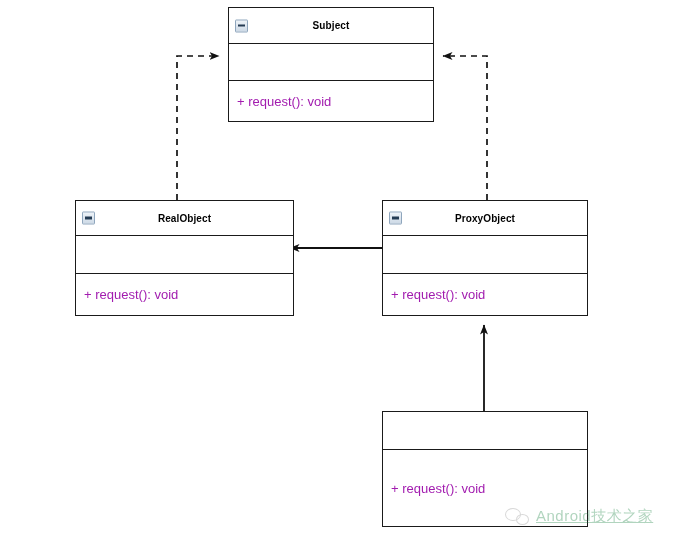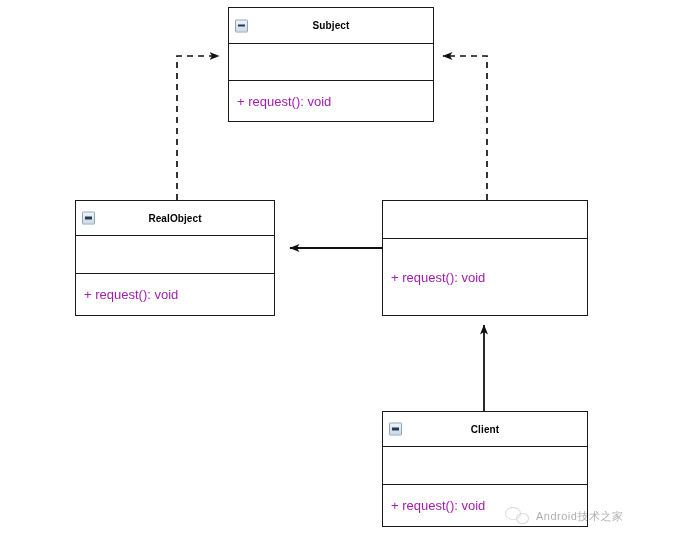--- a/index.html
+++ b/index.html
@@ -87,24 +87,25 @@
   }
   .watermark {
     position: absolute;
     display: flex;
     align-items: center;
     gap: 5px;
     opacity: 0.33;
     user-select: none;
   }
   .watermark-text {
-    font-size: 11px;
-    color: #000000;
+    font-size: 15px;
+    color: #15803d;
     white-space: nowrap;
     letter-spacing: 0.5px;
+    text-decoration: underline;
   }
   .wechat-mark {
     position: relative;
     width: 26px;
     height: 18px;
   }
   .wechat-mark .b1, .wechat-mark .b2 {
     position: absolute;
     border: 1.4px solid #8a8a8a;
     border-radius: 50%;
@@ -148,47 +149,47 @@
           <i></i>
         </span>
       <span class="uml-title">Subject</span>
     </div>
     <div class="uml-attrs" style="height:37px;"></div>
     <div class="uml-ops">
       <span class="op-text">+ request(): void</span>
     </div>
   </div>
 
-  <div class="uml-class" style="left:75px; top:200px; width:200px; height:116px;">
+  <div class="uml-class" style="left:75px; top:200px; width:219px; height:116px;">
     <div class="uml-header" style="height:35px;">
       <span class="collapse-icon">
           <i></i>
         </span>
       <span class="uml-title">RealObject</span>
     </div>
     <div class="uml-attrs" style="height:38px;"></div>
     <div class="uml-ops">
       <span class="op-text">+ request(): void</span>
     </div>
   </div>
 
   <div class="uml-class" style="left:382px; top:200px; width:206px; height:116px;">
-    <div class="uml-attrs" style="height:38px;"></div>
-    <div class="uml-ops">
-      <span class="op-text">+ request(): void</span>
-    </div>
-  </div>
-
-  <div class="uml-class" style="left:382px; top:411px; width:206px; height:116px;">
     <div class="uml-header" style="height:35px;">
       <span class="collapse-icon">
           <i></i>
         </span>
-      <span class="uml-title">Client</span>
-    </div>
+      <span class="uml-title">ProxyObject</span>
+    </div>
+    <div class="uml-attrs" style="height:38px;"></div>
+    <div class="uml-ops">
+      <span class="op-text">+ request(): void</span>
+    </div>
+  </div>
+
+  <div class="uml-class" style="left:382px; top:411px; width:206px; height:116px;">
     <div class="uml-attrs" style="height:38px;"></div>
     <div class="uml-ops">
       <span class="op-text">+ request(): void</span>
     </div>
   </div>
 
   <div class="watermark" style="left:505px; top:507px;">
     <span class="wechat-mark">
       <span class="b1"></span>
         <span class="b2"></span>

